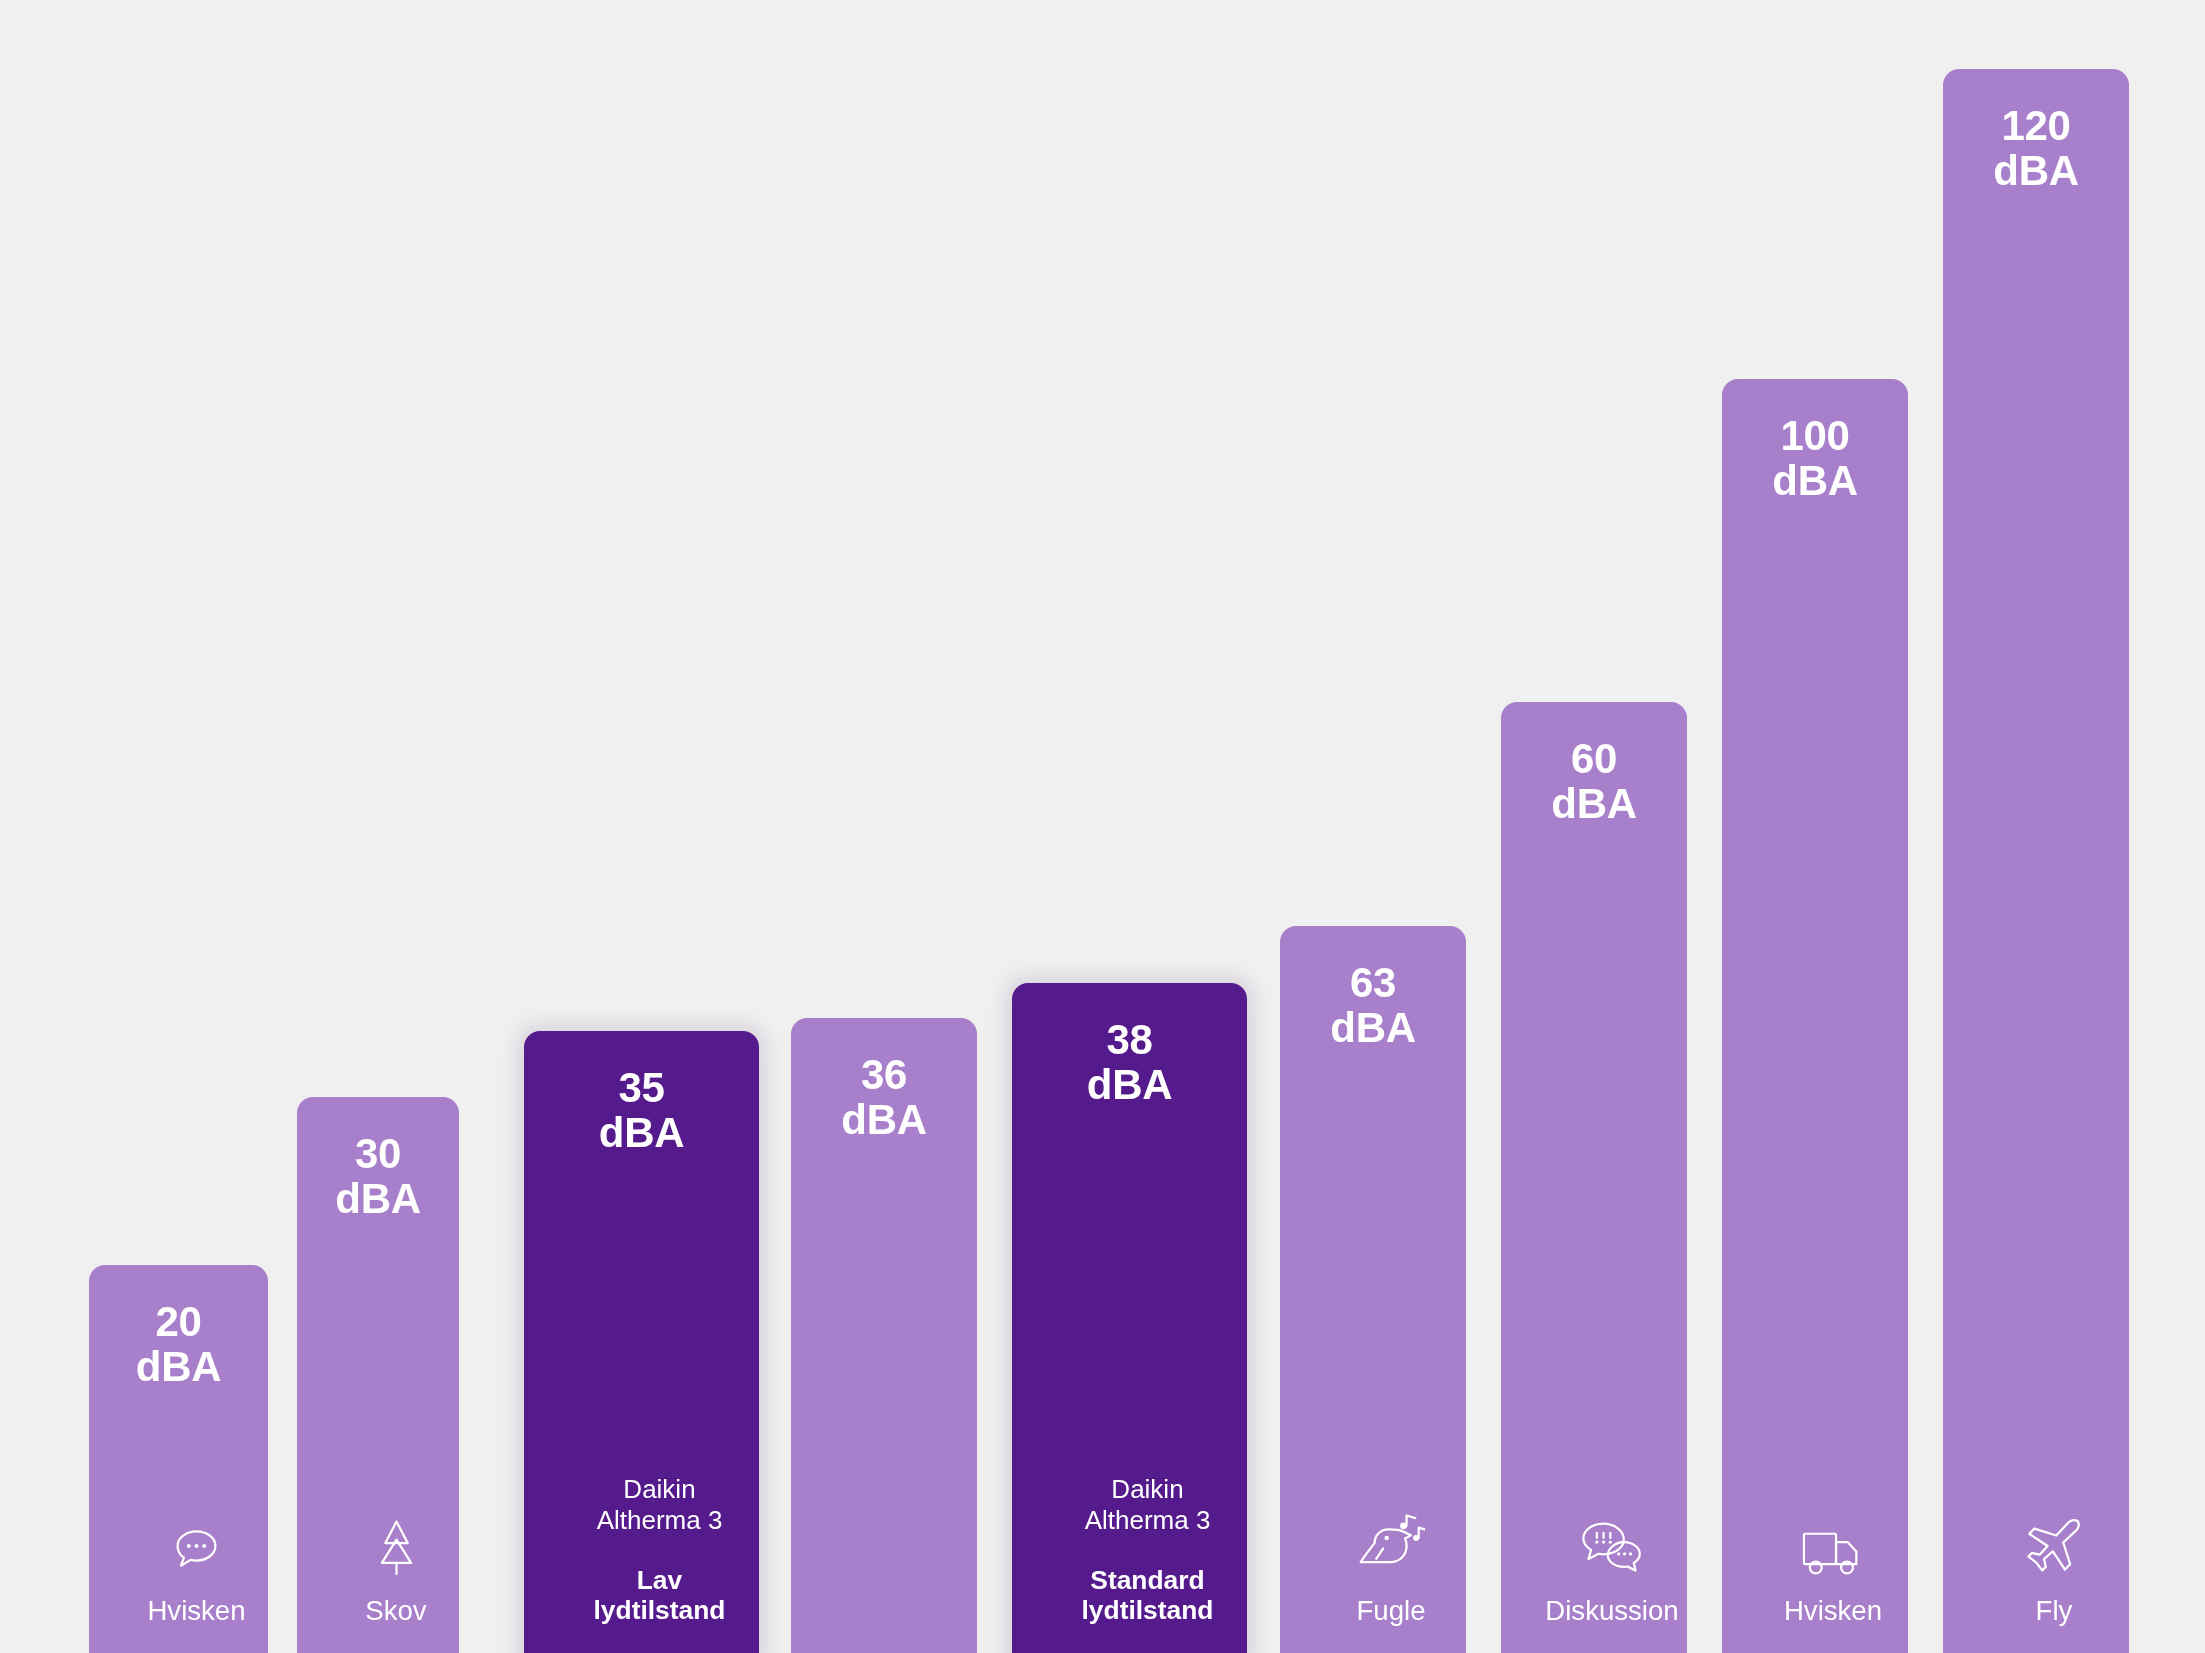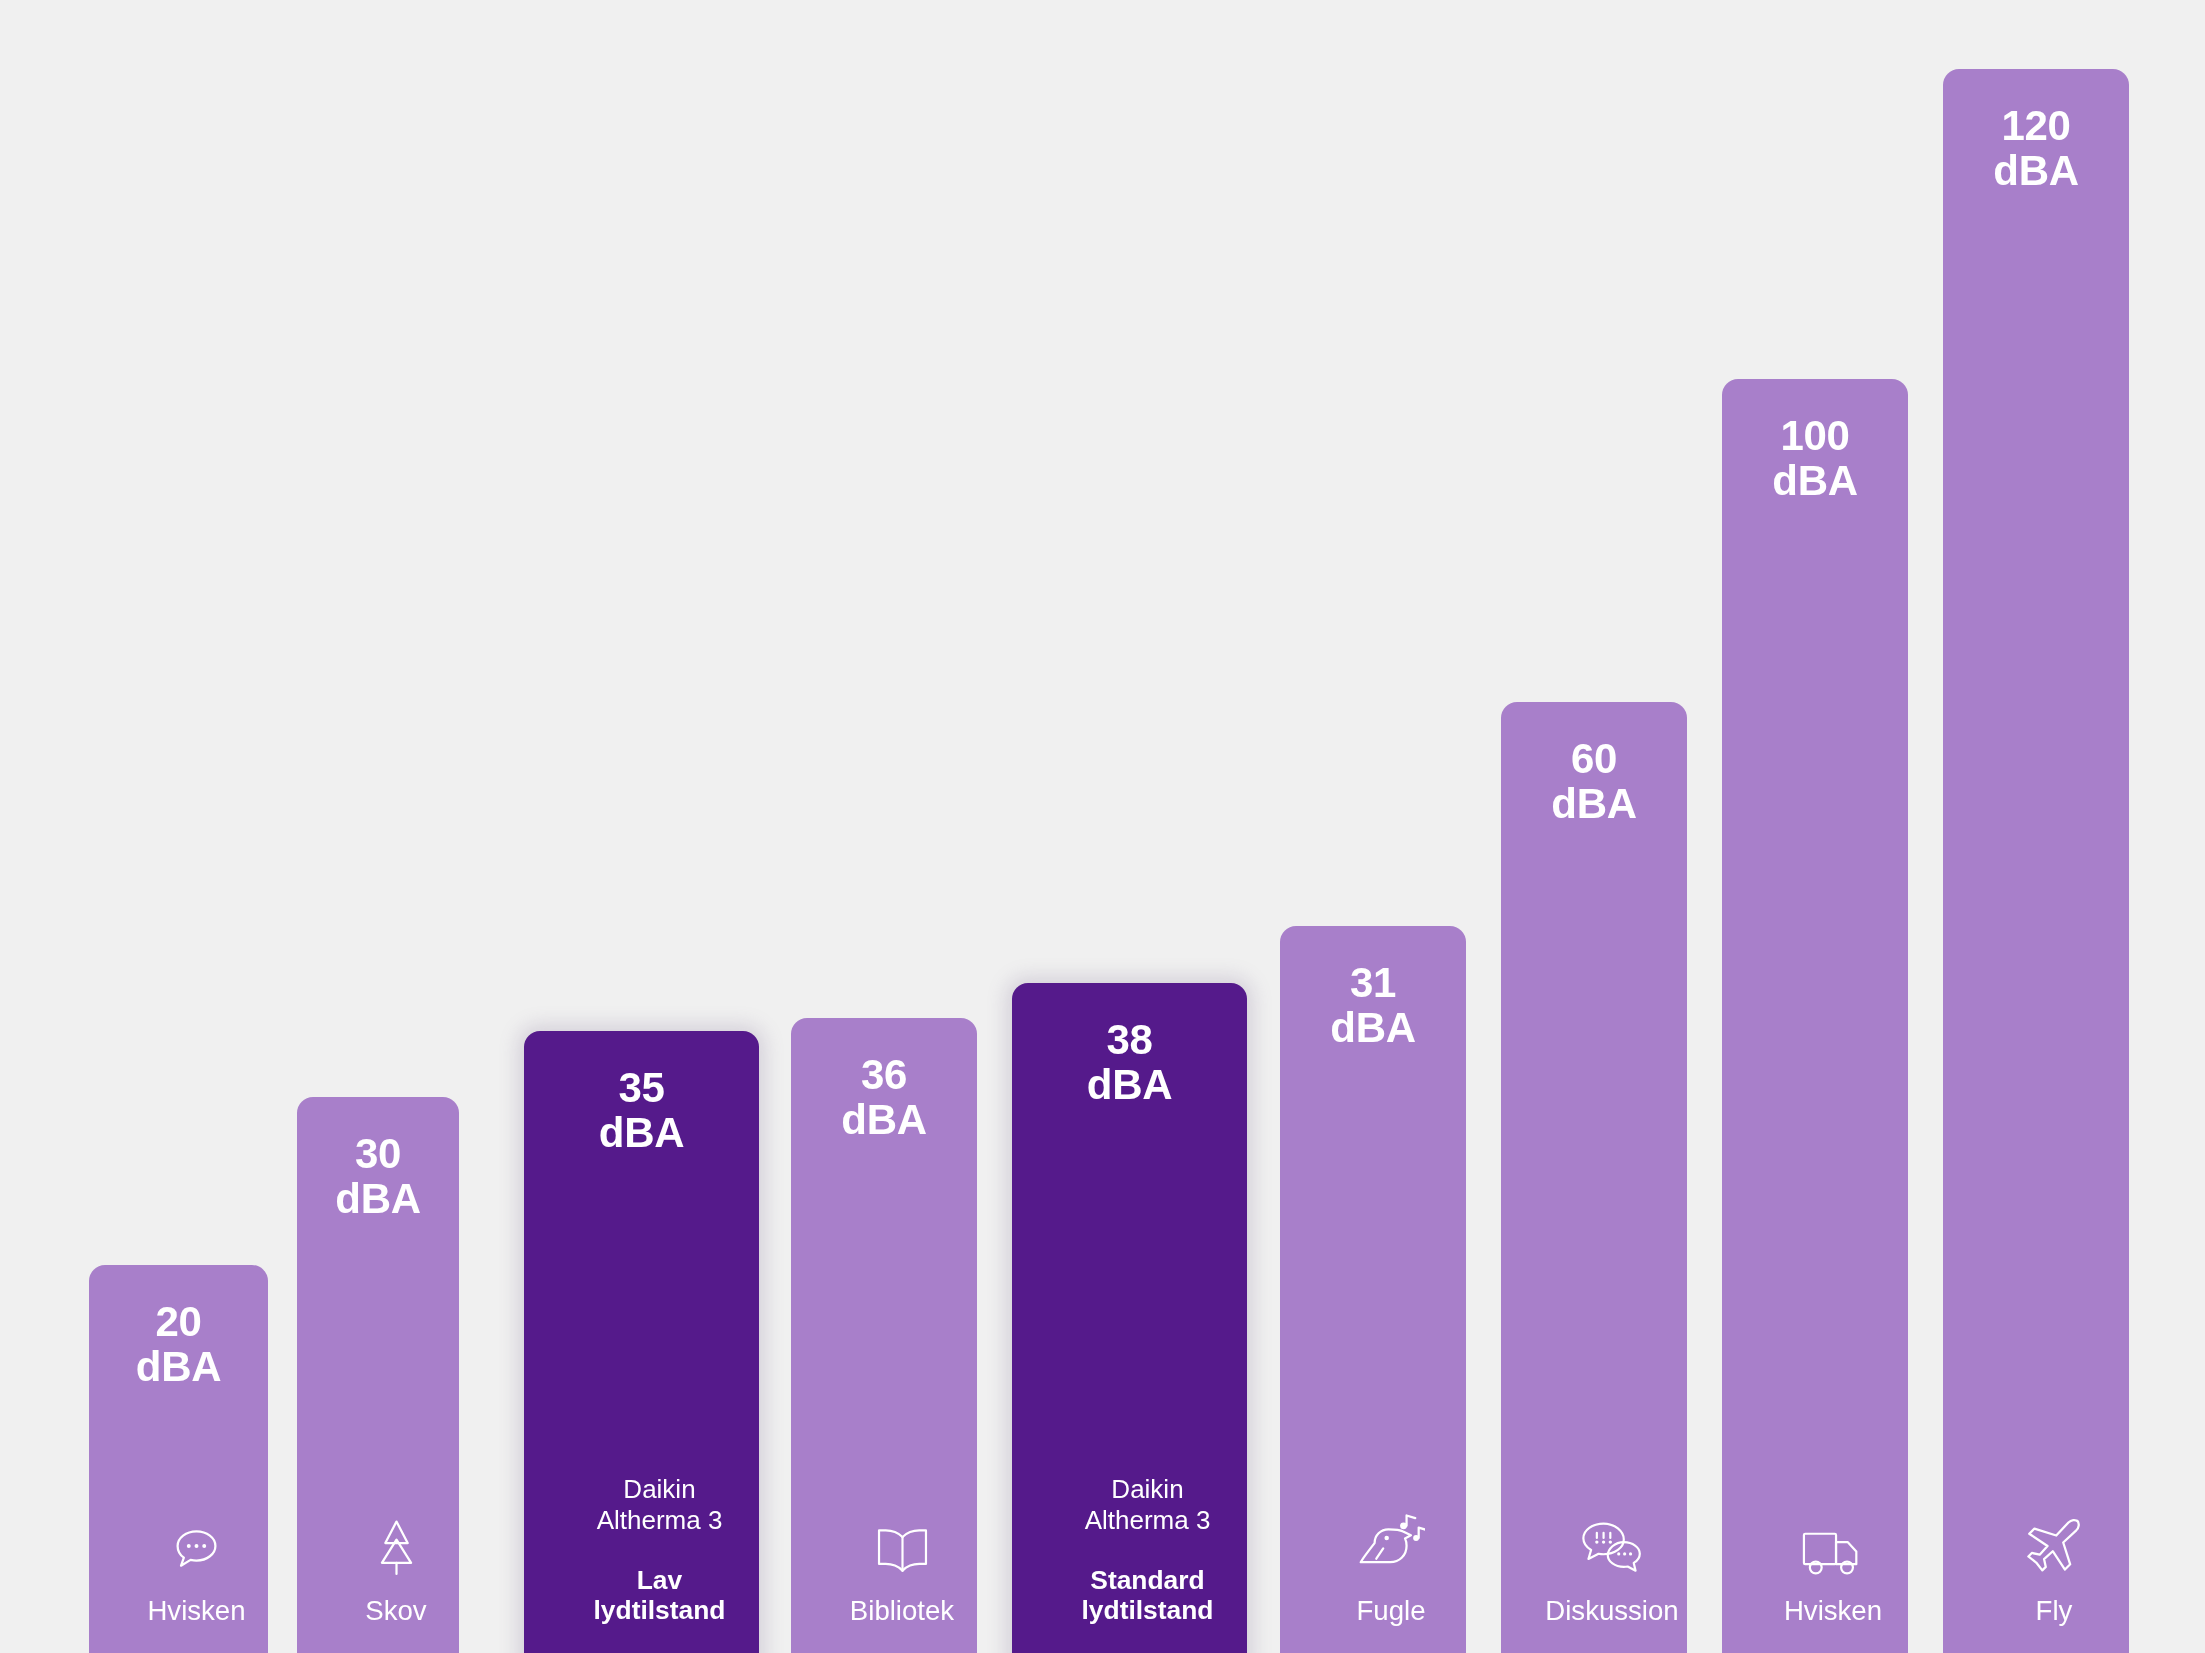--- a/index.html
+++ b/index.html
@@ -114,43 +114,33 @@
       <div class="bottom">
         <div class="brand">Daikin
 Altherma 3</div>
         <div class="mode">Lav
 lydtilstand</div>
       </div>
     </div>
     <div class="bar light" style="left: 791px; width: 186px; top: 1018px;">
       <div class="value">36
 dBA</div>
-      <div class="bottom">
-        <div class="icon">
-          <svg width="57" height="51" viewBox="0 0 68 60" fill="none" stroke="#fff" stroke-width="2.6" stroke-linecap="round" stroke-linejoin="round">
-            <path d="M34 14c-5-5-12-8-20-8H6v40h8c8 0 15 3 20 8"></path>
-            <path d="M34 14c5-5 12-8 20-8h8v40h-8c-8 0-15 3-20 8"></path>
-            <path d="M34 14v40"></path>
-          </svg>
-        </div>
-        <div class="cat">Bibliotek</div>
-      </div>
     </div>
     <div class="bar dark" style="left: 1012px; width: 235px; top: 983px;">
       <div class="value">38
 dBA</div>
       <div class="bottom">
         <div class="brand">Daikin
 Altherma 3</div>
         <div class="mode">Standard
 lydtilstand</div>
       </div>
     </div>
     <div class="bar light" style="left: 1280px; width: 186px; top: 926px;">
-      <div class="value">31
+      <div class="value">63
 dBA</div>
       <div class="bottom">
         <div class="icon">
           <svg width="68" height="64" viewBox="0 0 78 74" fill="none" stroke="#fff" stroke-width="2.6" stroke-linecap="round" stroke-linejoin="round">
             <path d="M36 20c-9 0-16 7-16 16 0 0-14 18-16 22 0 0 26 0 34 0 11 0 19-8 19-19 0-3-.6-6-1.8-8.5L62 27l-9-4.5C50 20.8 43.5 20 36 20z"></path>
             <circle cx="34" cy="30" r="2.6" fill="#fff" stroke="none"></circle>
             <path d="M30 42 L22 54"></path>
             <path d="M57 16V4l10 3"></path>
             <circle cx="53.5" cy="16" r="4" fill="#fff" stroke="none"></circle>
             <path d="M71 30V18l8 2.5"></path>

